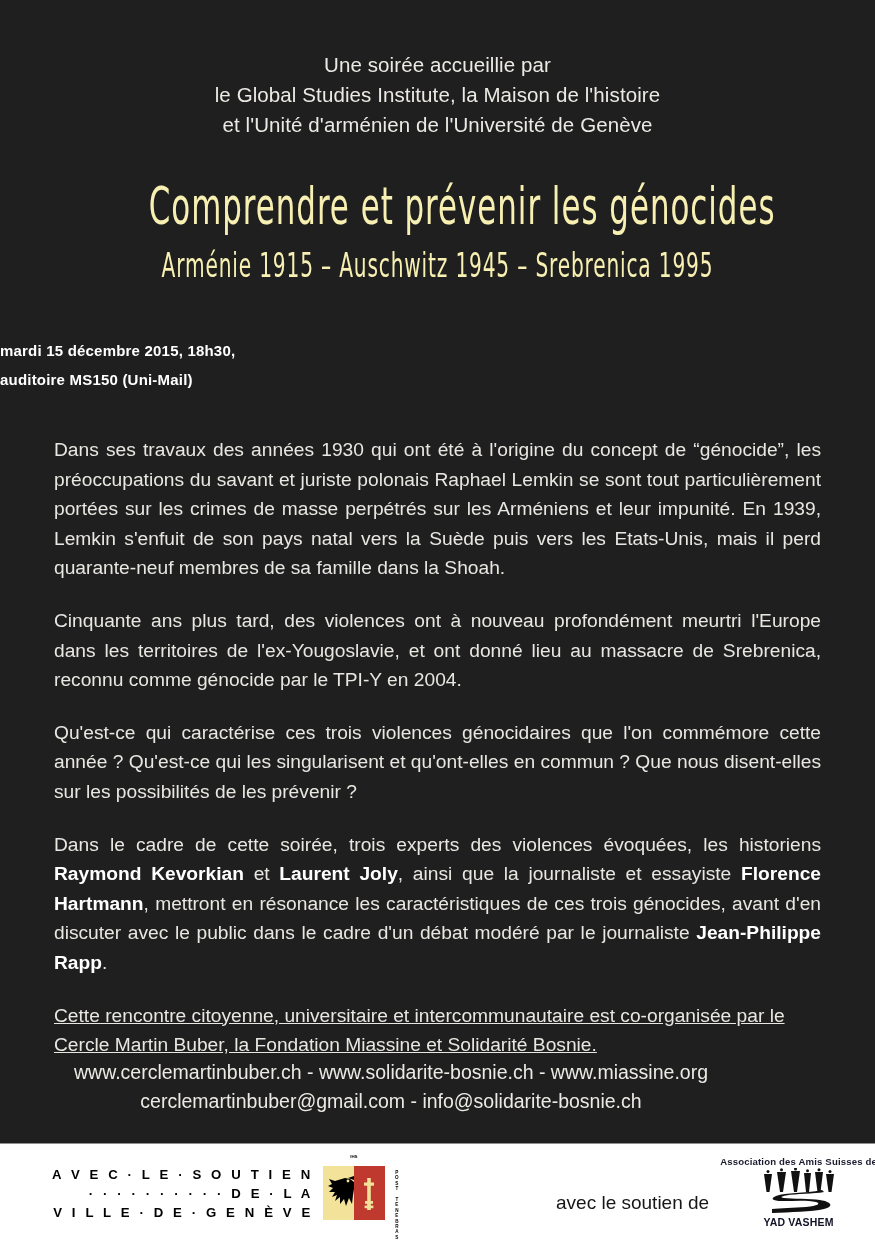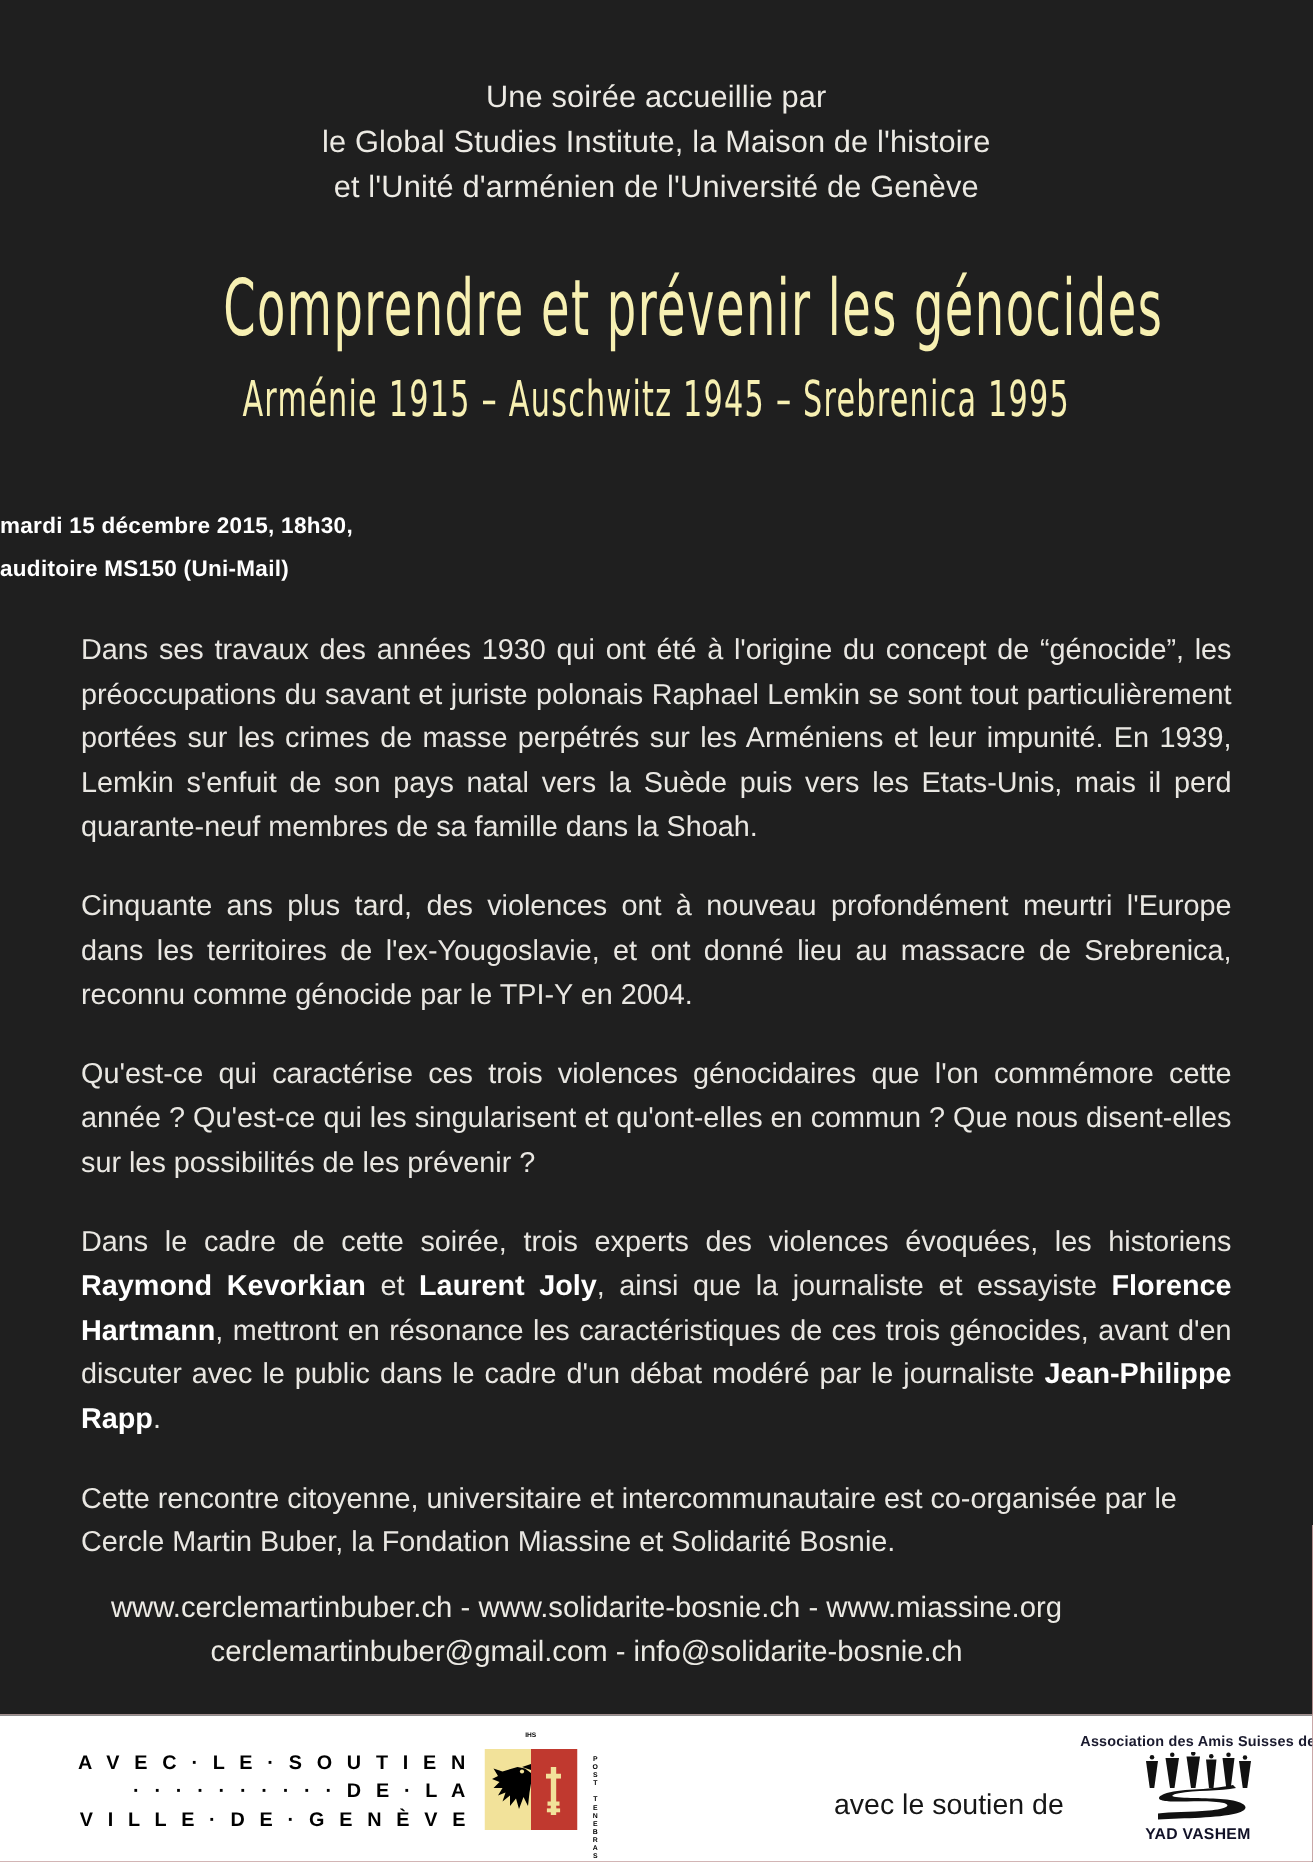--- a/index.html
+++ b/index.html
@@ -8,21 +8,21 @@
     padding: 0;
     background: #ffffff;
   }
   body {
     font-family: "Liberation Sans", sans-serif;
   }
   #poster {
     position: relative;
     width: 875px;
     height: 1241px;
-    background: #b91c1c;
+    background: #0f766e;
     overflow: hidden;
   }
 
   
   .dark-area {
     position: absolute;
     left: 0; top: 0;
     width: 875px;
     height: 1143px;
     background: #1f1f1f;
@@ -98,26 +98,27 @@
     left: 54px;
     top: 419px;
     width: 767px;
     color: #e9e7e2;
     font-size: 19.2px;
     line-height: 29.6px;
     text-align: justify;
     font-stretch: condensed;
   }
   .body-copy p {
-    margin: 0 0 23px 0;
+    margin: 16px 0 23px 0;
     text-align: justify;
   }
   .body-copy p.last {
     text-align: left;
     margin-bottom: 0;
+    text-decoration: underline;
   }
   .body-copy b { font-weight: bold; color: #ffffff; }
 
   
   .links {
     position: absolute;
     left: 0;
     top: 1058px;
     width: 782px;
     text-align: center;

